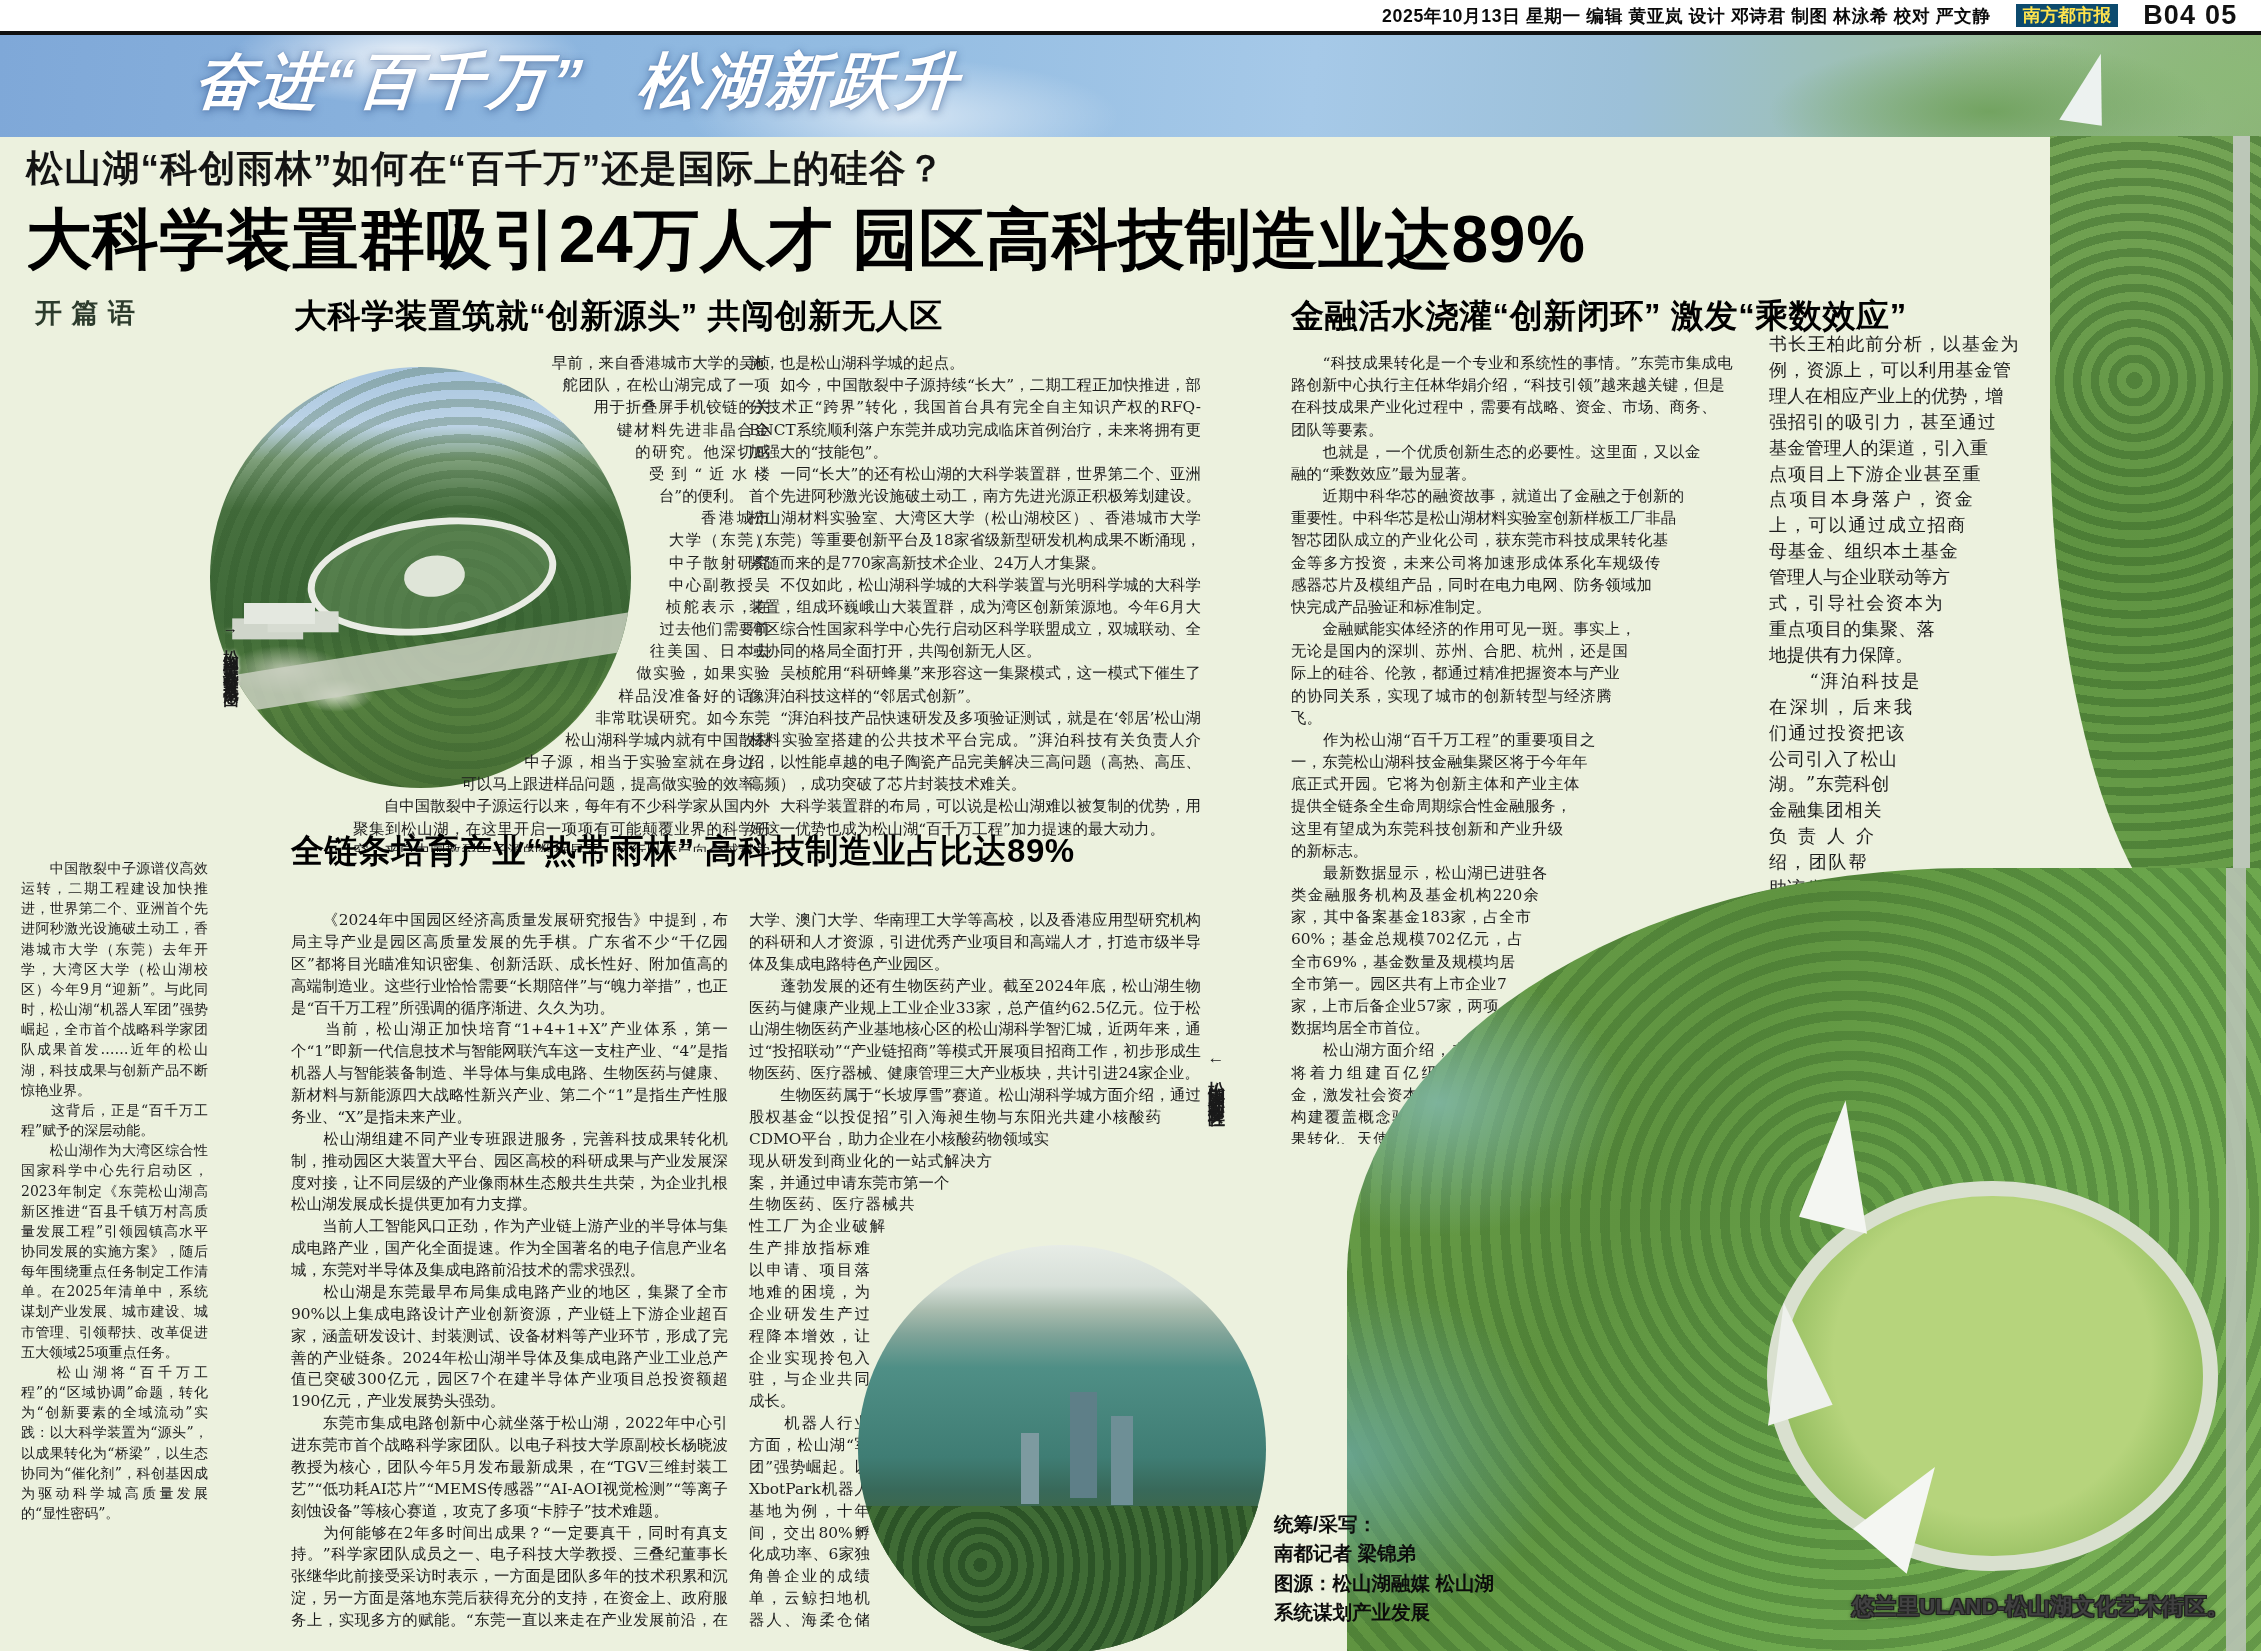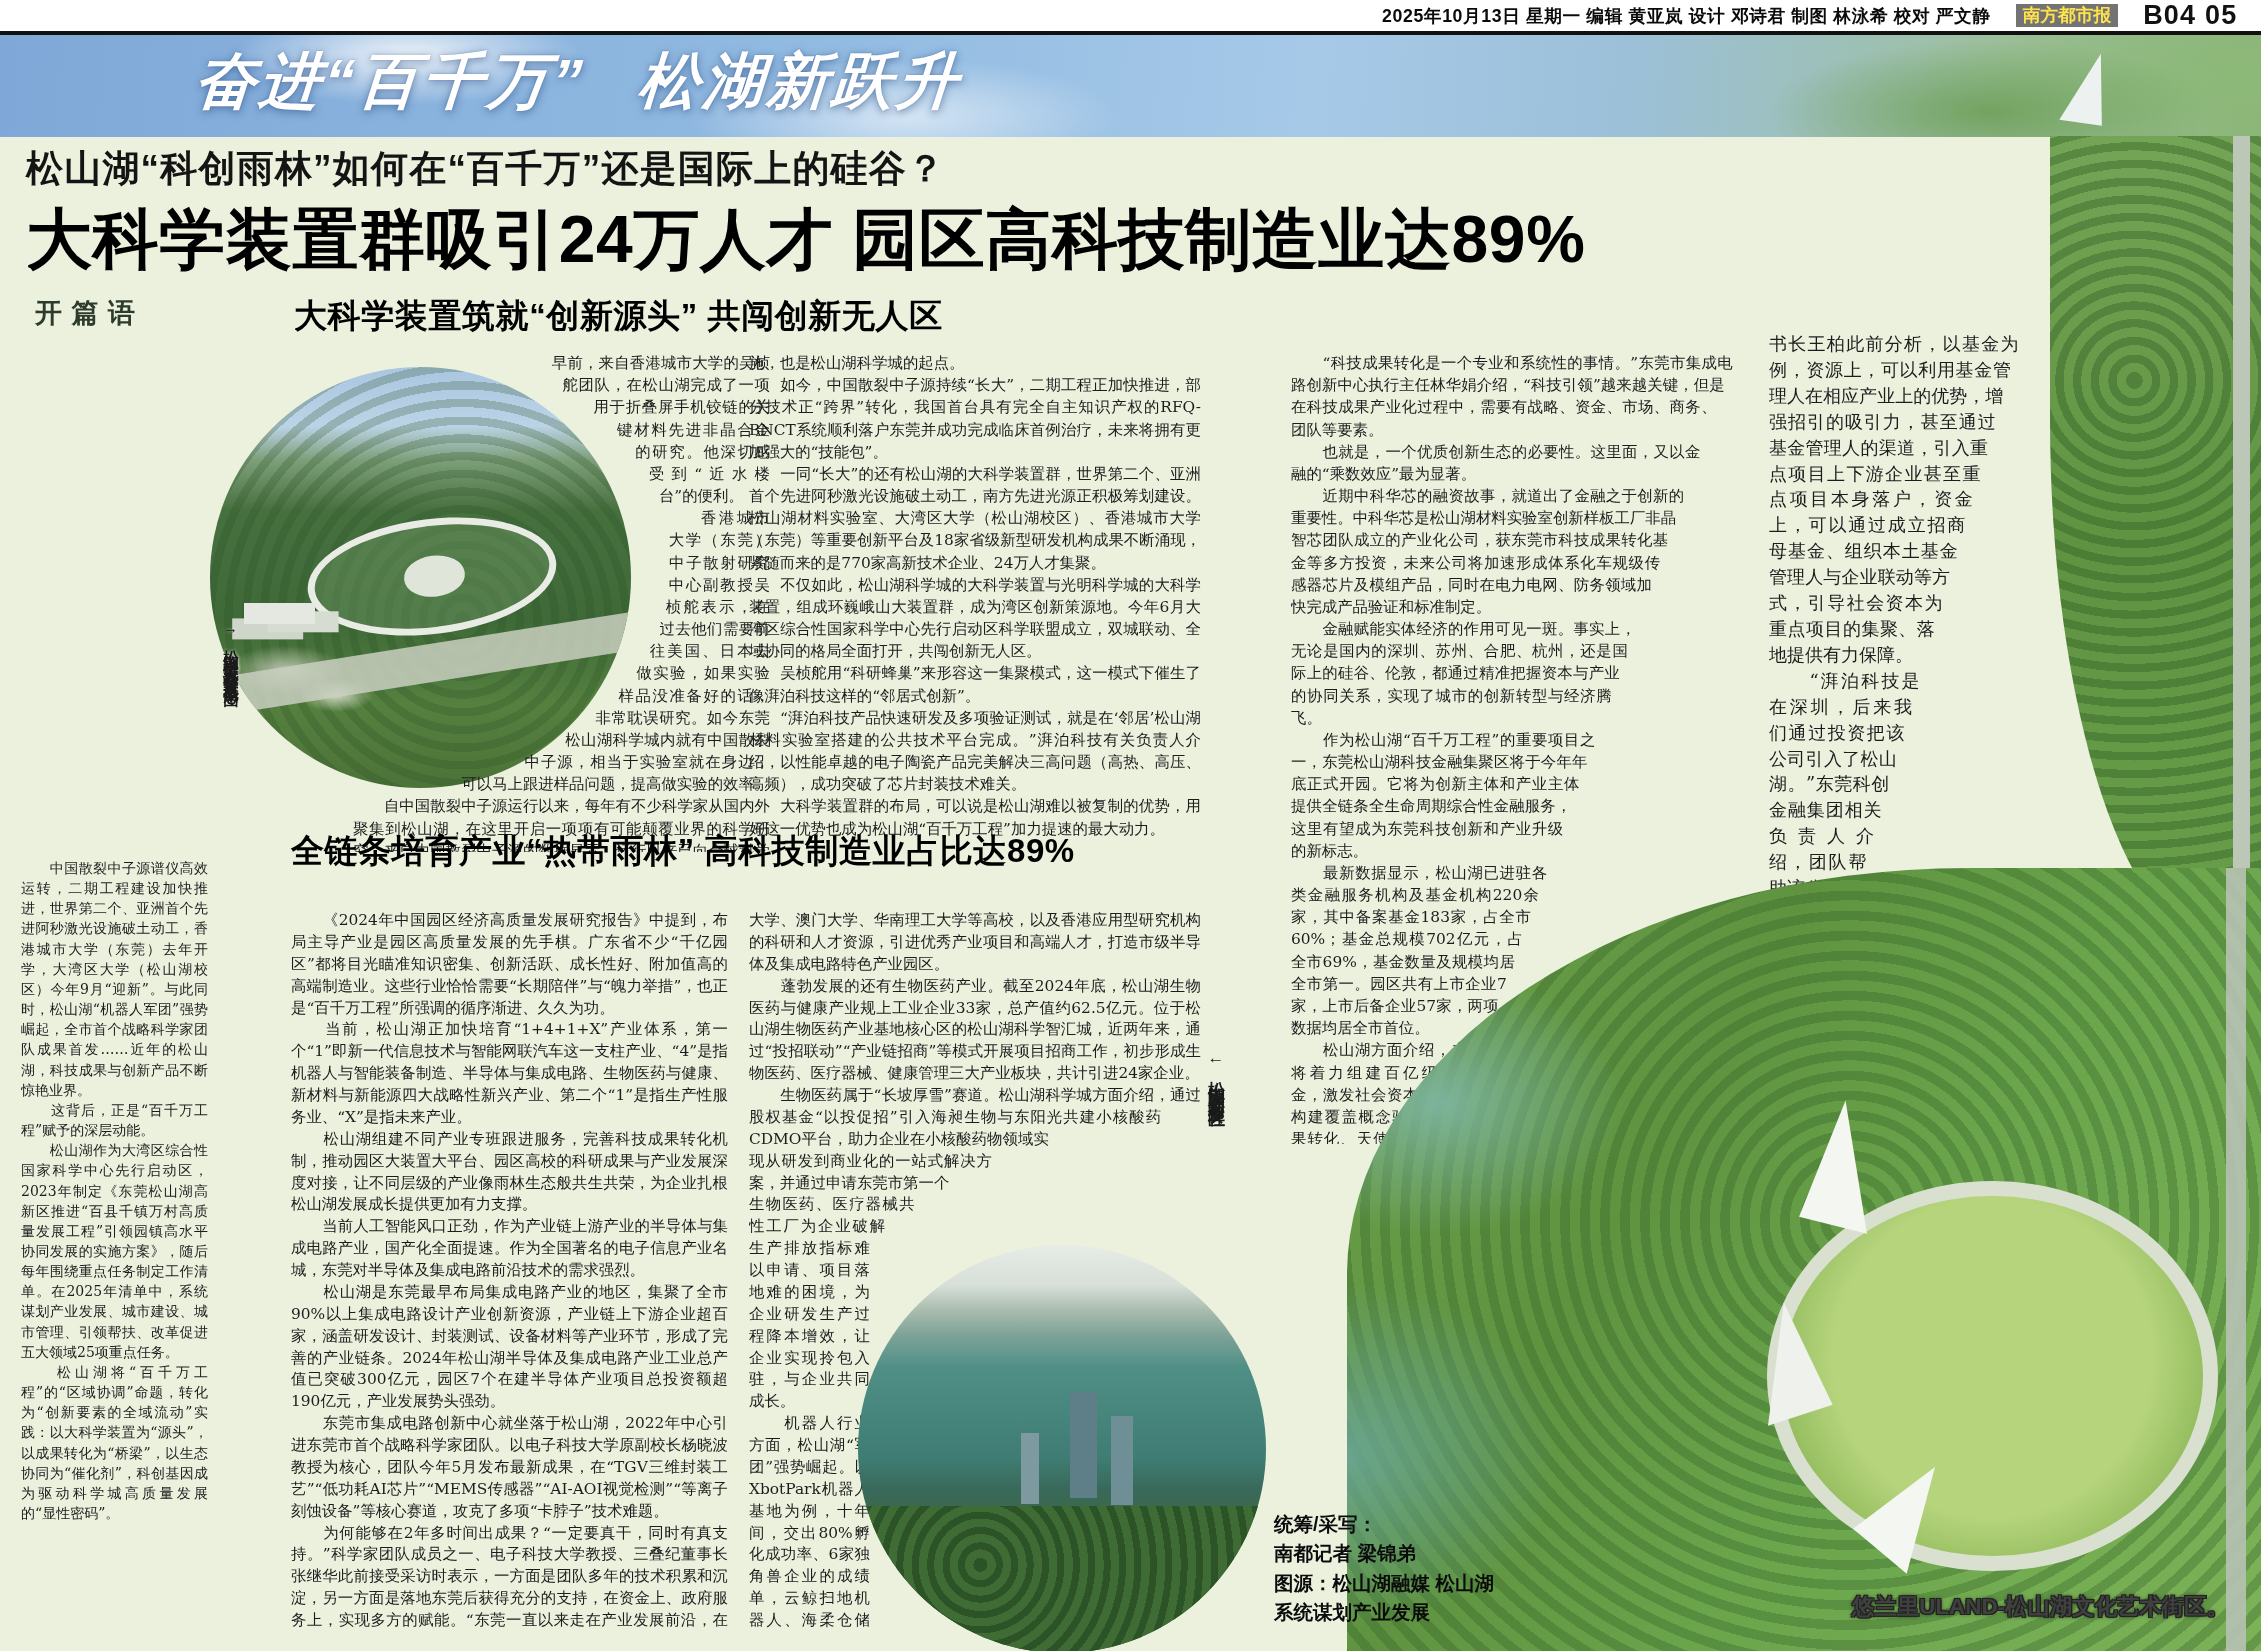--- a/index.html
+++ b/index.html
@@ -2,21 +2,21 @@
 <html style="font-size:9.5px"><head>
 <meta charset="utf-8">
 <style>
   html,body{margin:0;padding:0;background:#666;}
   .page{position:relative;width:2261px;height:1652px;background:#ecf1de;overflow:hidden;
         font-family:"Liberation Sans",sans-serif;color:#111;border-bottom:3.5px solid #222;}
   
   .topbar{position:absolute;left:0;top:0;width:2261px;height:31px;background:#fff;
           display:flex;align-items:center;justify-content:flex-end;gap:25px;padding-right:23.6px;box-sizing:border-box;}
   .topbar .meta{font-size:17.7px;font-weight:600;color:#0a0a0a;letter-spacing:0.6px;}
-  .brand{background:#737373;color:#ffe34d;font-weight:900;font-size:17.7px;padding:1.8px 7px;line-height:1.1;}
+  .brand{background:#0c4a6e;color:#ffe34d;font-weight:900;font-size:17.7px;padding:1.8px 7px;line-height:1.1;}
   .pageno{font-size:27px;font-weight:900;letter-spacing:1.2px;}
   .toprule{position:absolute;left:0;top:31px;width:2261px;height:4.7px;background:#111;}
   
   .banner{position:absolute;left:0;top:35px;width:2261px;height:102px;overflow:hidden;
     background:
       radial-gradient(248px 71px at 18% 20%,rgba(255,255,255,.85),rgba(255,255,255,0) 70%),
       radial-gradient(307px 83px at 40% 80%,rgba(255,255,255,.6),rgba(255,255,255,0) 70%),
       radial-gradient(295px 95px at 88% 75%,rgba(110,160,90,.9),rgba(110,160,90,0) 75%),
       radial-gradient(413px 118px at 99% 40%,rgba(140,185,120,.9),rgba(140,185,120,0) 78%),
       linear-gradient(95deg,#7fa8d8 0%,#93bce2 38%,#a6c9e8 58%,#9cc0d8 72%,#9ec0a0 88%,#8cb478 100%);}
@@ -160,20 +160,21 @@
 　　在松山湖，一座高科技制造业占比达到89%的“产业雨林”已然形成，华为领衔的智能终端产业集群如同雨林中的“参天乔木”，机器人、半导体与集成电路、生物医药等新兴产业如同“灌木与藤蔓”，中小微科技企业则像“草本植物”，实现分层生长。
 　　今年，松山湖将聚焦“1+4+1+X”产业体系，优化产业空间布局。推动32家规上工业企业、26家智能移动终端中小企业完成数字化转型，引导本地企业融入华为生态体系。</span></div>
   <div class="vcap cap2">↓松山湖国际创新创业社区</div>
   <div class="photo circle2">
     <div class="c2-tower" style="left:52%;top:36%;width:27px;height:106px;"></div>
     <div class="c2-tower" style="left:62%;top:42%;width:22.4px;height:89px;background:#6e8f96;"></div>
     <div class="c2-tower" style="left:40%;top:46%;width:17.7px;height:71px;background:#7d9aa0;"></div>
     <div class="c2-trees"></div>
   </div>
 
+  <div class="a-head" style="left:1291px;top:294px;">金融活水浇灌“创新闭环” 激发“乘数效应”</div>
   <div class="col serif a3-colA"><span class="spacer-big1"></span><span>　　“科技成果转化是一个专业和系统性的事情。”东莞市集成电路创新中心执行主任林华娟介绍，“科技引领”越来越关键，但是在科技成果产业化过程中，需要有战略、资金、市场、商务、团队等要素。
 　　也就是，一个优质创新生态的必要性。这里面，又以金融的“乘数效应”最为显著。
 　　近期中科华芯的融资故事，就道出了金融之于创新的重要性。中科华芯是松山湖材料实验室创新样板工厂非晶智芯团队成立的产业化公司，获东莞市科技成果转化基金等多方投资，未来公司将加速形成体系化车规级传感器芯片及模组产品，同时在电力电网、防务领域加快完成产品验证和标准制定。
 　　金融赋能实体经济的作用可见一斑。事实上，无论是国内的深圳、苏州、合肥、杭州，还是国际上的硅谷、伦敦，都通过精准把握资本与产业的协同关系，实现了城市的创新转型与经济腾飞。
 　　作为松山湖“百千万工程”的重要项目之一，东莞松山湖科技金融集聚区将于今年年底正式开园。它将为创新主体和产业主体提供全链条全生命周期综合性金融服务，这里有望成为东莞科技创新和产业升级的新标志。
 　　最新数据显示，松山湖已进驻各类金融服务机构及基金机构220余家，其中备案基金183家，占全市60%；基金总规模702亿元，占全市69%，基金数量及规模均居全市第一。园区共有上市企业7家，上市后备企业57家，两项数据均居全市首位。
 　　松山湖方面介绍，未来将着力组建百亿级母基金，激发社会资本活力，构建覆盖概念验证、成果转化、天使期、成长期、成熟期等全生命周期及重大项目投资的基金赋能体系，全力支持松山湖“1+4+1+X”产业布局。
 　　目前来看，松山湖正形成国资基金引领，民营基金多点活跃的基金集聚形态。东莞市高质量发展基金体系中的五大母基金均落户松山湖，市场型母基金规模达150亿元，目标形成1400亿规模母子基金群。
 　　在政策型基金板块加持下，高质量发展基金体系通过财政和市属国企共同出资，撬动社会资本积极参与，力争形成总规模不低于2000亿元。
 　　金融生态的优化如同给科创企业装上“超级外挂”，它还担当产业集聚重要角色。

